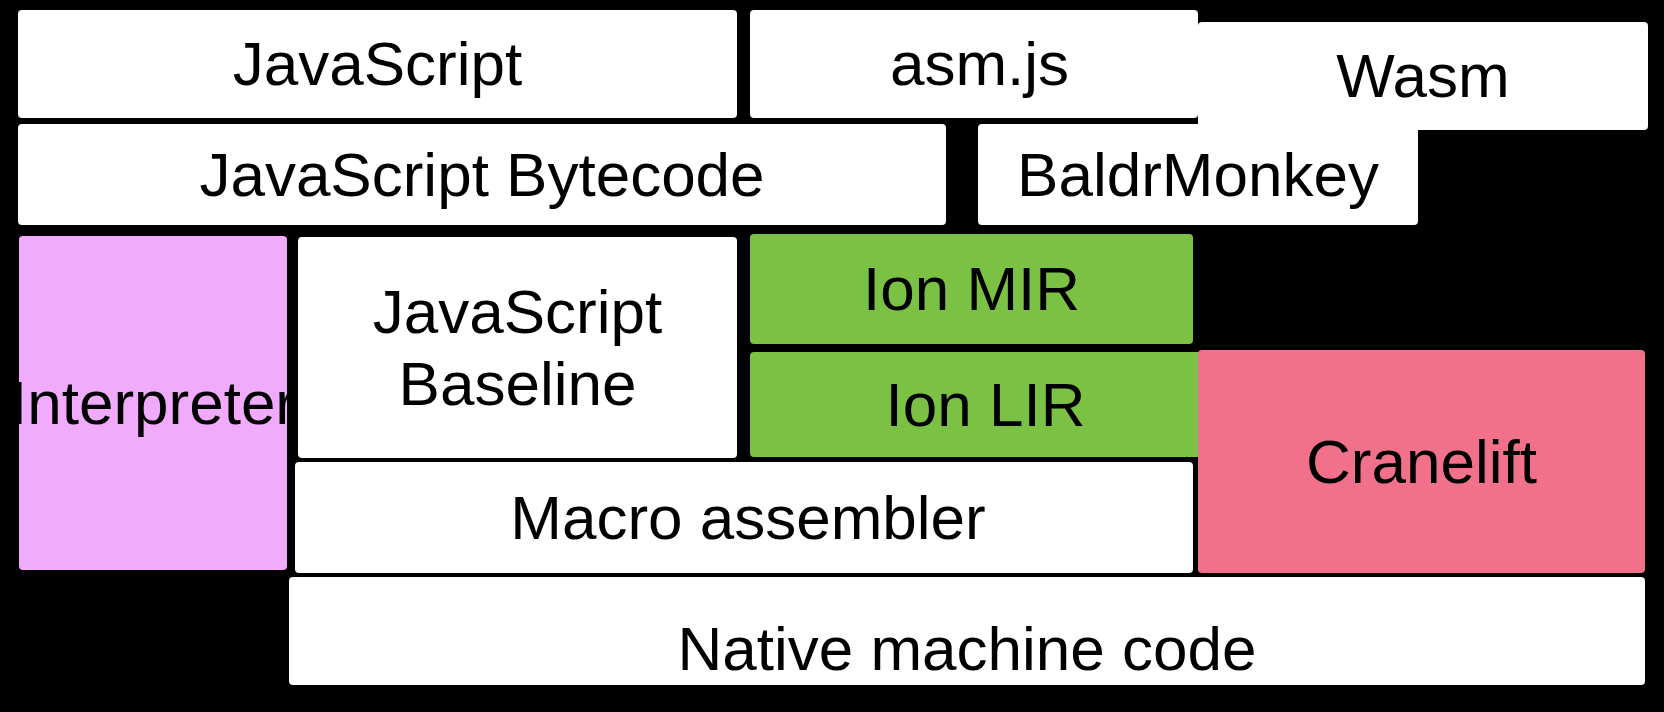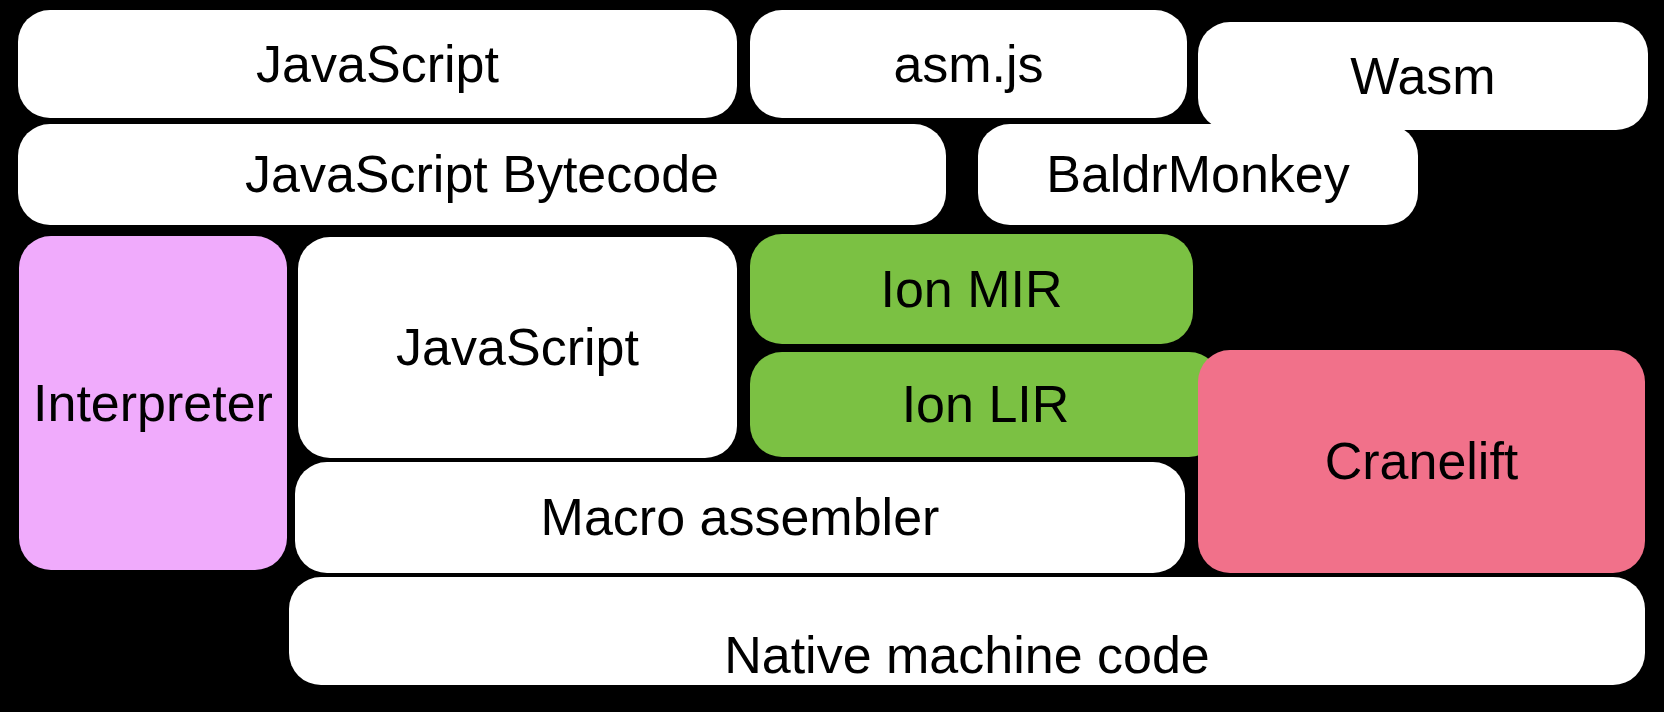--- a/index.html
+++ b/index.html
@@ -9,47 +9,47 @@
   }
   #canvas {
     position: relative;
     width: 1664px;
     height: 712px;
     overflow: hidden;
     font-family: "Liberation Sans", sans-serif;
   }
   .box {
     position: absolute;
-    border-radius: 32px;
+    border-radius: 4px;
     background: #ffffff;
     color: #000000;
-    font-size: 52px;
+    font-size: 62px;
     line-height: 1.16;
     display: flex;
     flex-direction: column;
     align-items: center;
     justify-content: center;
     text-align: center;
     white-space: nowrap;
   }
   
   .b-javascript   { left: 18px;   top: 10px;  width: 719px;  height: 108px; }
-  .b-asmjs        { left: 750px;  top: 10px;  width: 437px;  height: 108px; }
+  .b-asmjs        { left: 750px;  top: 10px;  width: 437px;  height: 108px; padding-left: 11px; }
   .b-wasm         { left: 1198px; top: 10px;  width: 450px;  height: 108px; }
   
   .b-bytecode     { left: 18px;   top: 124px; width: 928px;  height: 101px; }
   .b-baldrmonkey  { left: 978px;  top: 124px; width: 440px;  height: 101px; }
   
   .b-interpreter  { left: 19px;   top: 236px; width: 268px;  height: 334px; }
   .b-baseline     { left: 298px;  top: 237px; width: 439px;  height: 221px; }
   .b-ionmir       { left: 750px;  top: 234px; width: 443px;  height: 110px; }
   .b-ionlir       { left: 750px;  top: 352px; width: 471px;  height: 105px; }
   .b-cranelift    { left: 1198px; top: 350px; width: 447px;  height: 223px; }
   
-  .b-macroasm     { left: 295px;  top: 462px; width: 890px;  height: 111px; }
+  .b-macroasm     { left: 295px;  top: 462px; width: 890px;  height: 111px; padding-left: 8px; }
   .b-nativecode   { left: 289px;  top: 577px; width: 1356px; height: 108px; justify-content: flex-end; }
 </style>
 </head>
 <body style="background: rgb(0, 0, 0);">
 
 <div id="canvas" style="background: rgb(0, 0, 0);">
 
   <div class="box b-javascript" style="background: rgb(255, 255, 255);">
     <span>JavaScript</span>
   </div>
@@ -69,20 +69,21 @@
   <div class="box b-baldrmonkey" style="background: rgb(255, 255, 255); text-align: center;">
     <span>BaldrMonkey</span>
   </div>
 
   <div class="box b-interpreter" style="background: #f0abfc;">
     <span>Interpreter</span>
   </div>
 
   <div class="box b-baseline" style="background: rgb(255, 255, 255);">
     <span>JavaScript</span>
+    <span>Baseline</span>
   </div>
 
   <div class="box b-ionmir" style="background: rgb(123, 193, 67);">
     <span>Ion MIR</span>
   </div>
 
   <div class="box b-ionlir" style="background: rgb(123, 193, 67);">
     <span>Ion LIR</span>
   </div>
 

